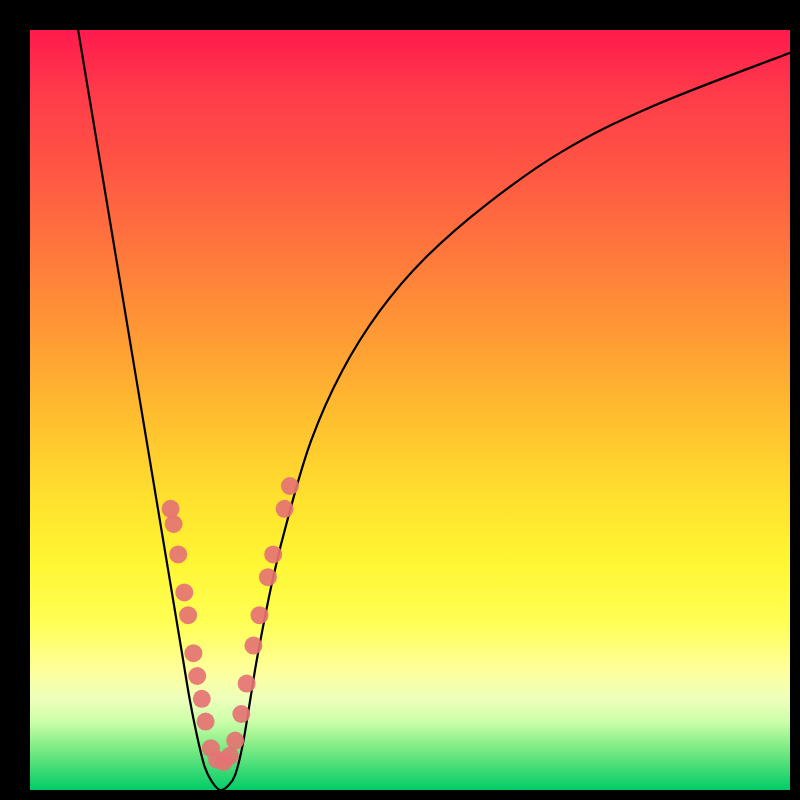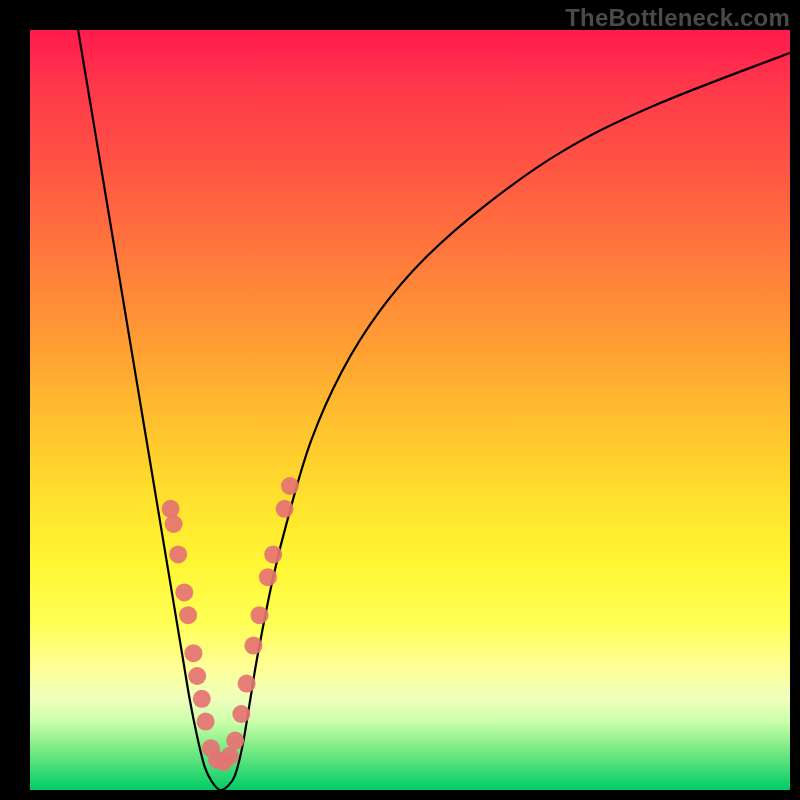--- a/index.html
+++ b/index.html
@@ -66,21 +66,20 @@
     top: 0;
     width: 100%;
     height: 100%;
   }
 </style>
 </head>
 <body>
 
 <div class="frame">
 
-  <div class="attribution">TheBottleneck.com</div>
 
   <div class="plot-area">
     <div class="gradient"></div>
 
     <svg class="curve" viewBox="0 0 760 760" preserveAspectRatio="none">
       <path id="curve-path" fill="none" stroke="#000" stroke-width="2.2" d="M45.6,-15.2 C48.3,1.2 55.3,43.2 60.8,76.0 C66.3,108.8 70.5,134.4 76.0,167.2 C81.5,200.0 85.7,225.6 91.2,258.4 C96.7,291.2 100.9,316.8 106.4,349.6 C111.9,382.4 116.1,408.0 121.6,440.8 C127.1,473.6 131.3,499.2 136.8,532.0 C142.3,564.8 147.9,598.6 152.0,623.2 C156.1,647.8 156.9,653.8 159.6,668.8 C162.3,683.8 164.5,694.5 167.2,706.8 C169.9,719.1 172.1,729.0 174.8,737.2 C177.5,745.4 179.7,748.3 182.4,752.4 C185.1,756.5 187.3,759.3 190.0,760.0 C192.7,760.7 194.9,758.9 197.6,756.2 C200.3,753.5 202.5,752.3 205.2,744.8 C207.9,737.3 210.1,728.1 212.8,714.4 C215.5,700.7 217.7,685.2 220.4,668.8 C223.1,652.4 223.9,645.1 228.0,623.2 C232.1,601.3 237.7,571.8 243.2,547.2 C248.7,522.6 251.6,511.0 258.4,486.4 C265.2,461.8 271.6,436.4 281.2,410.4 C290.8,384.4 299.3,365.3 311.6,342.0 C323.9,318.7 334.6,301.7 349.6,281.2 C364.6,260.7 376.0,247.2 395.2,228.0 C414.4,208.8 431.4,194.0 456.0,174.8 C480.6,155.6 501.9,139.4 532.0,121.6 C562.1,103.8 582.2,93.8 623.2,76.0 C664.2,58.2 735.4,32.4 760.0,22.8"></path>
       <g id="markers">
           <circle cx="140.6" cy="478.8" r="9" fill="#e57373" fill-opacity="0.92"></circle>
           <circle cx="143.6" cy="494.0" r="9" fill="#e57373" fill-opacity="0.92"></circle>
           <circle cx="148.2" cy="524.4" r="9" fill="#e57373" fill-opacity="0.92"></circle>

